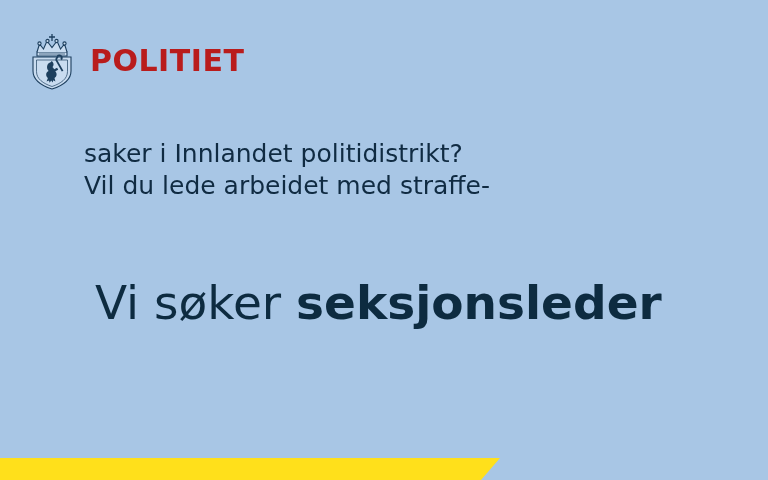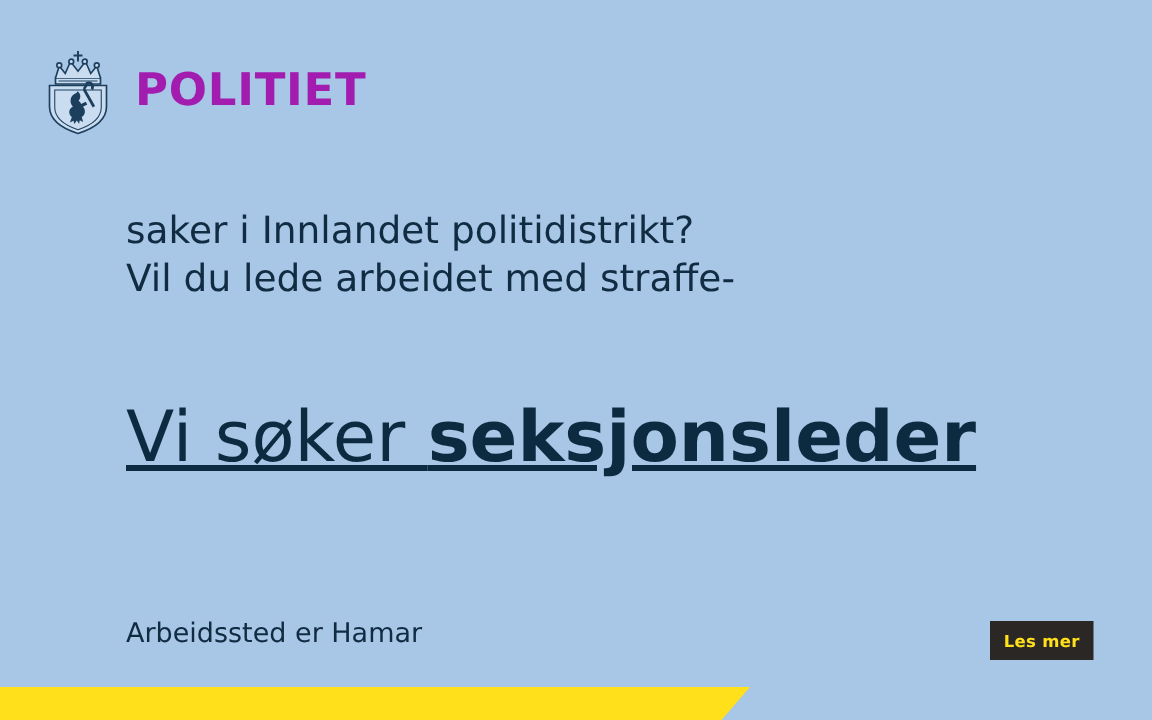--- a/index.html
+++ b/index.html
@@ -33,21 +33,21 @@
   .brand-shield {
     width: 52px;
     height: 58px;
     display: block;
   }
   .brand-word {
     font-family: "DejaVu Sans", sans-serif;
     font-size: 30px;
     font-weight: bold;
     letter-spacing: 0.5px;
-    color: #a21caf;
+    color: #b91c1c;
     line-height: 1;
     white-space: nowrap;
   }
 
   
   .kicker {
     position: absolute;
     left: 84px;
     top: 138px;
     width: 560px;
@@ -63,24 +63,23 @@
   }
 
   
   .headline {
     position: absolute;
     left: 84px;
     top: 266px;
     font-size: 47px;
     line-height: 1.1;
     color: #0d2b40;
-    margin: 0;
+    margin: 11px;
     white-space: nowrap;
     font-weight: normal;
-    text-decoration: underline;
   }
   .headline .headline-strong {
     font-weight: bold;
   }
 
   
   .location {
     position: absolute;
     left: 84px;
     top: 412px;
@@ -164,21 +163,17 @@
 
   <p class="kicker">
     <span class="kicker-line">saker i Innlandet politidistrikt?</span>
     <span class="kicker-line">Vil du lede arbeidet med straffe-</span>
   </p>
 
   <h1 class="headline">
     <span>Vi søker </span><span class="headline-strong">seksjonsleder</span>
   </h1>
 
-  <p class="location">Arbeidssted er Hamar</p>
 
-  <button class="cta">
-    <span class="cta-label">Les mer</span>
-  </button>
 
   <div class="stripe"></div>
 
 </div>
 
 </body></html>

